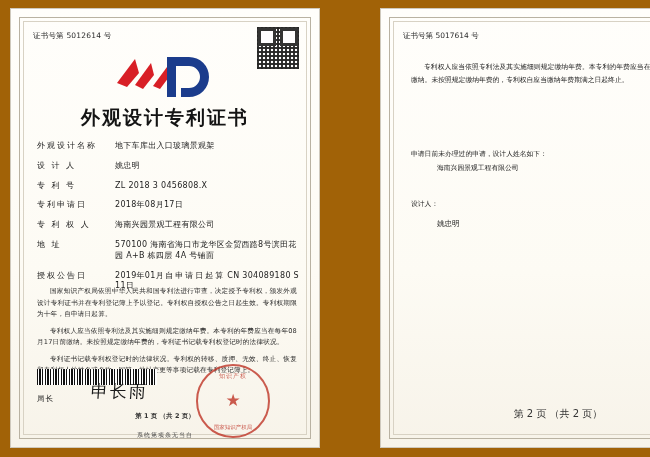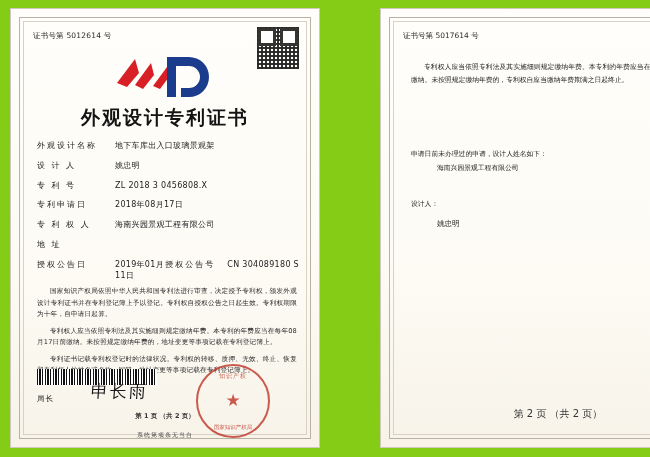--- a/index.html
+++ b/index.html
@@ -5,21 +5,21 @@
   html,body{margin:0;padding:0;}
   body{
     width:650px;height:457px;
     background:#e9e6e0;
     font-family:"DejaVu Sans","Liberation Sans",sans-serif;
     overflow:hidden;
   }
   .scan{
     position:relative;
     width:650px;height:457px;
-    background:#84cc16;
+    background:#a16207;
     box-sizing:border-box;
   }
   
   .page{
     position:absolute;
     top:8px;
     height:440px;
     background:#fdfcf7;
     box-sizing:border-box;
     overflow:hidden;
@@ -200,32 +200,33 @@
       <div class="frow">
         <div class="flab">专利申请日</div>
         <div class="fval">2018年08月17日</div>
       </div>
       <div class="frow">
         <div class="flab">专 利 权 人</div>
         <div class="fval">海南兴园景观工程有限公司</div>
       </div>
       <div class="frow">
         <div class="flab">地      址</div>
+        <div class="fval">570100 海南省海口市龙华区金贸西路8号滨田花园 A+B 栋四层 4A 号铺面</div>
       </div>
       <div class="frow">
         <div class="flab">授权公告日</div>
         <div class="fval">2019年01月11日</div>
-        <div class="flab" style="width:62px">授权公告号</div>
+        <div class="flab" style="width:62px">自申请日起算</div>
         <div class="fval" style="flex:none">CN 304089180 S</div>
       </div>
     </div>
 
     <div class="para">
       <p>国家知识产权局依照中华人民共和国专利法进行审查，决定授予专利权，颁发外观设计专利证书并在专利登记簿上予以登记。专利权自授权公告之日起生效。专利权期限为十年，自申请日起算。</p>
-      <p>专利权人应当依照专利法及其实施细则规定缴纳年费。本专利的年费应当在每年08月17日前缴纳。未按照规定缴纳年费的，地址变更等事项记载在专利登记簿上。</p>
+      <p>专利权人应当依照专利法及其实施细则规定缴纳年费。本专利的年费应当在每年08月17日前缴纳。未按照规定缴纳年费的，专利证书记载专利权登记时的法律状况。</p>
       <p>专利证书记载专利权登记时的法律状况。专利权的转移、质押、无效、终止、恢复和专利权人的姓名或名称、国籍、地址变更等事项记载在专利登记簿上。</p>
     </div>
 
     <div class="barcode"></div>
 
     <div class="sign-row">
       <span class="sign-label">局长</span>
       <span class="sign-name">申长雨</span>
     </div>
 

